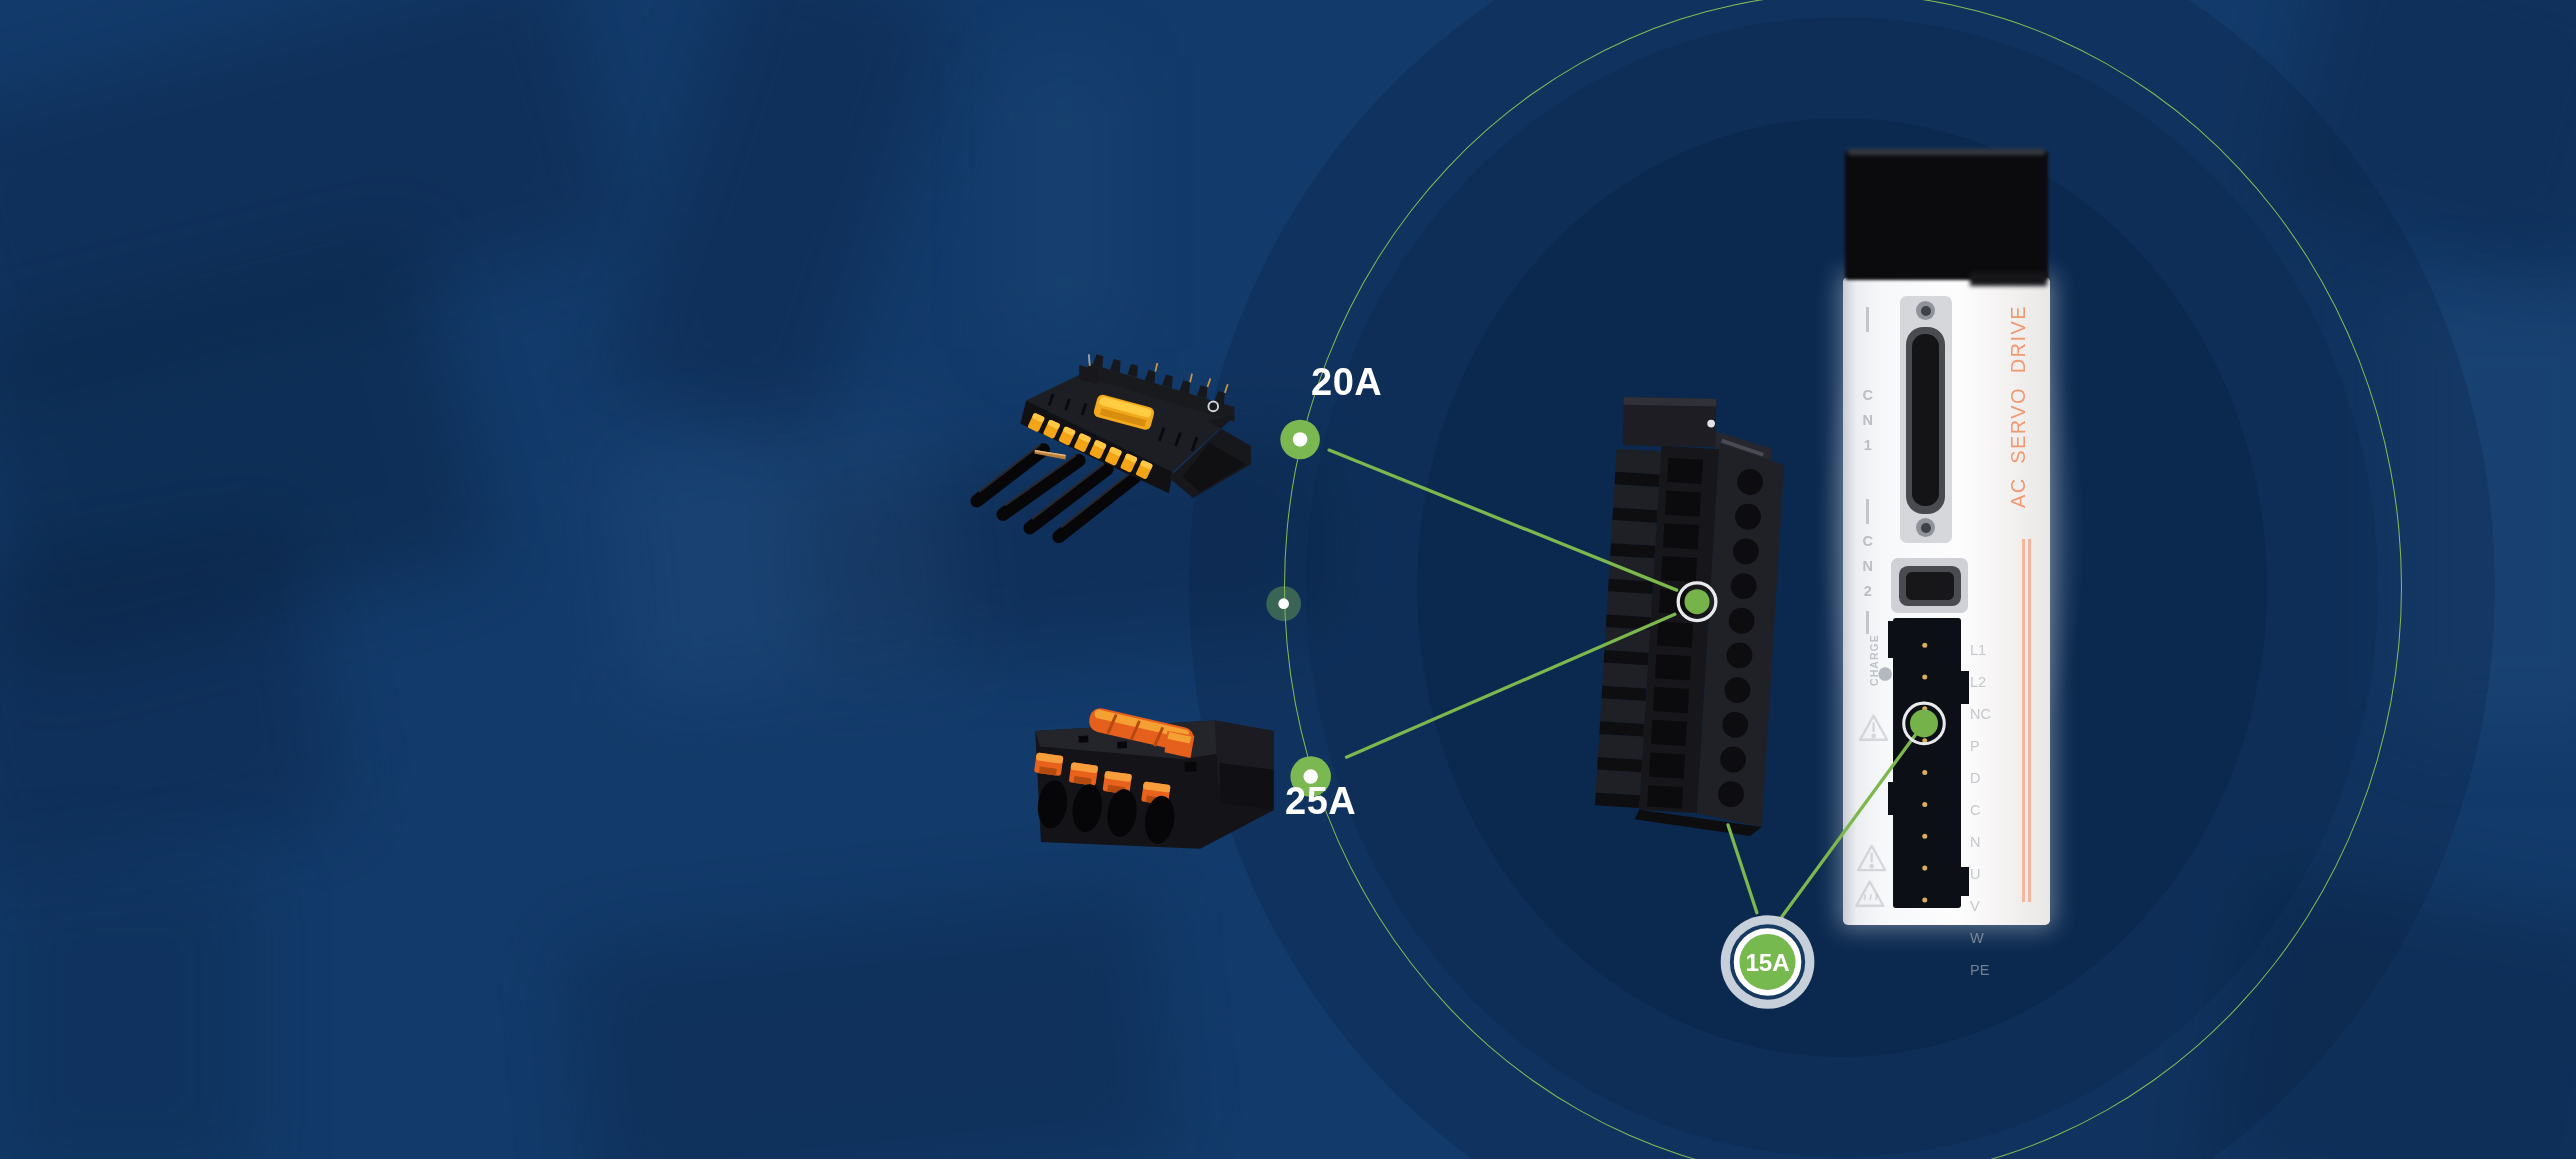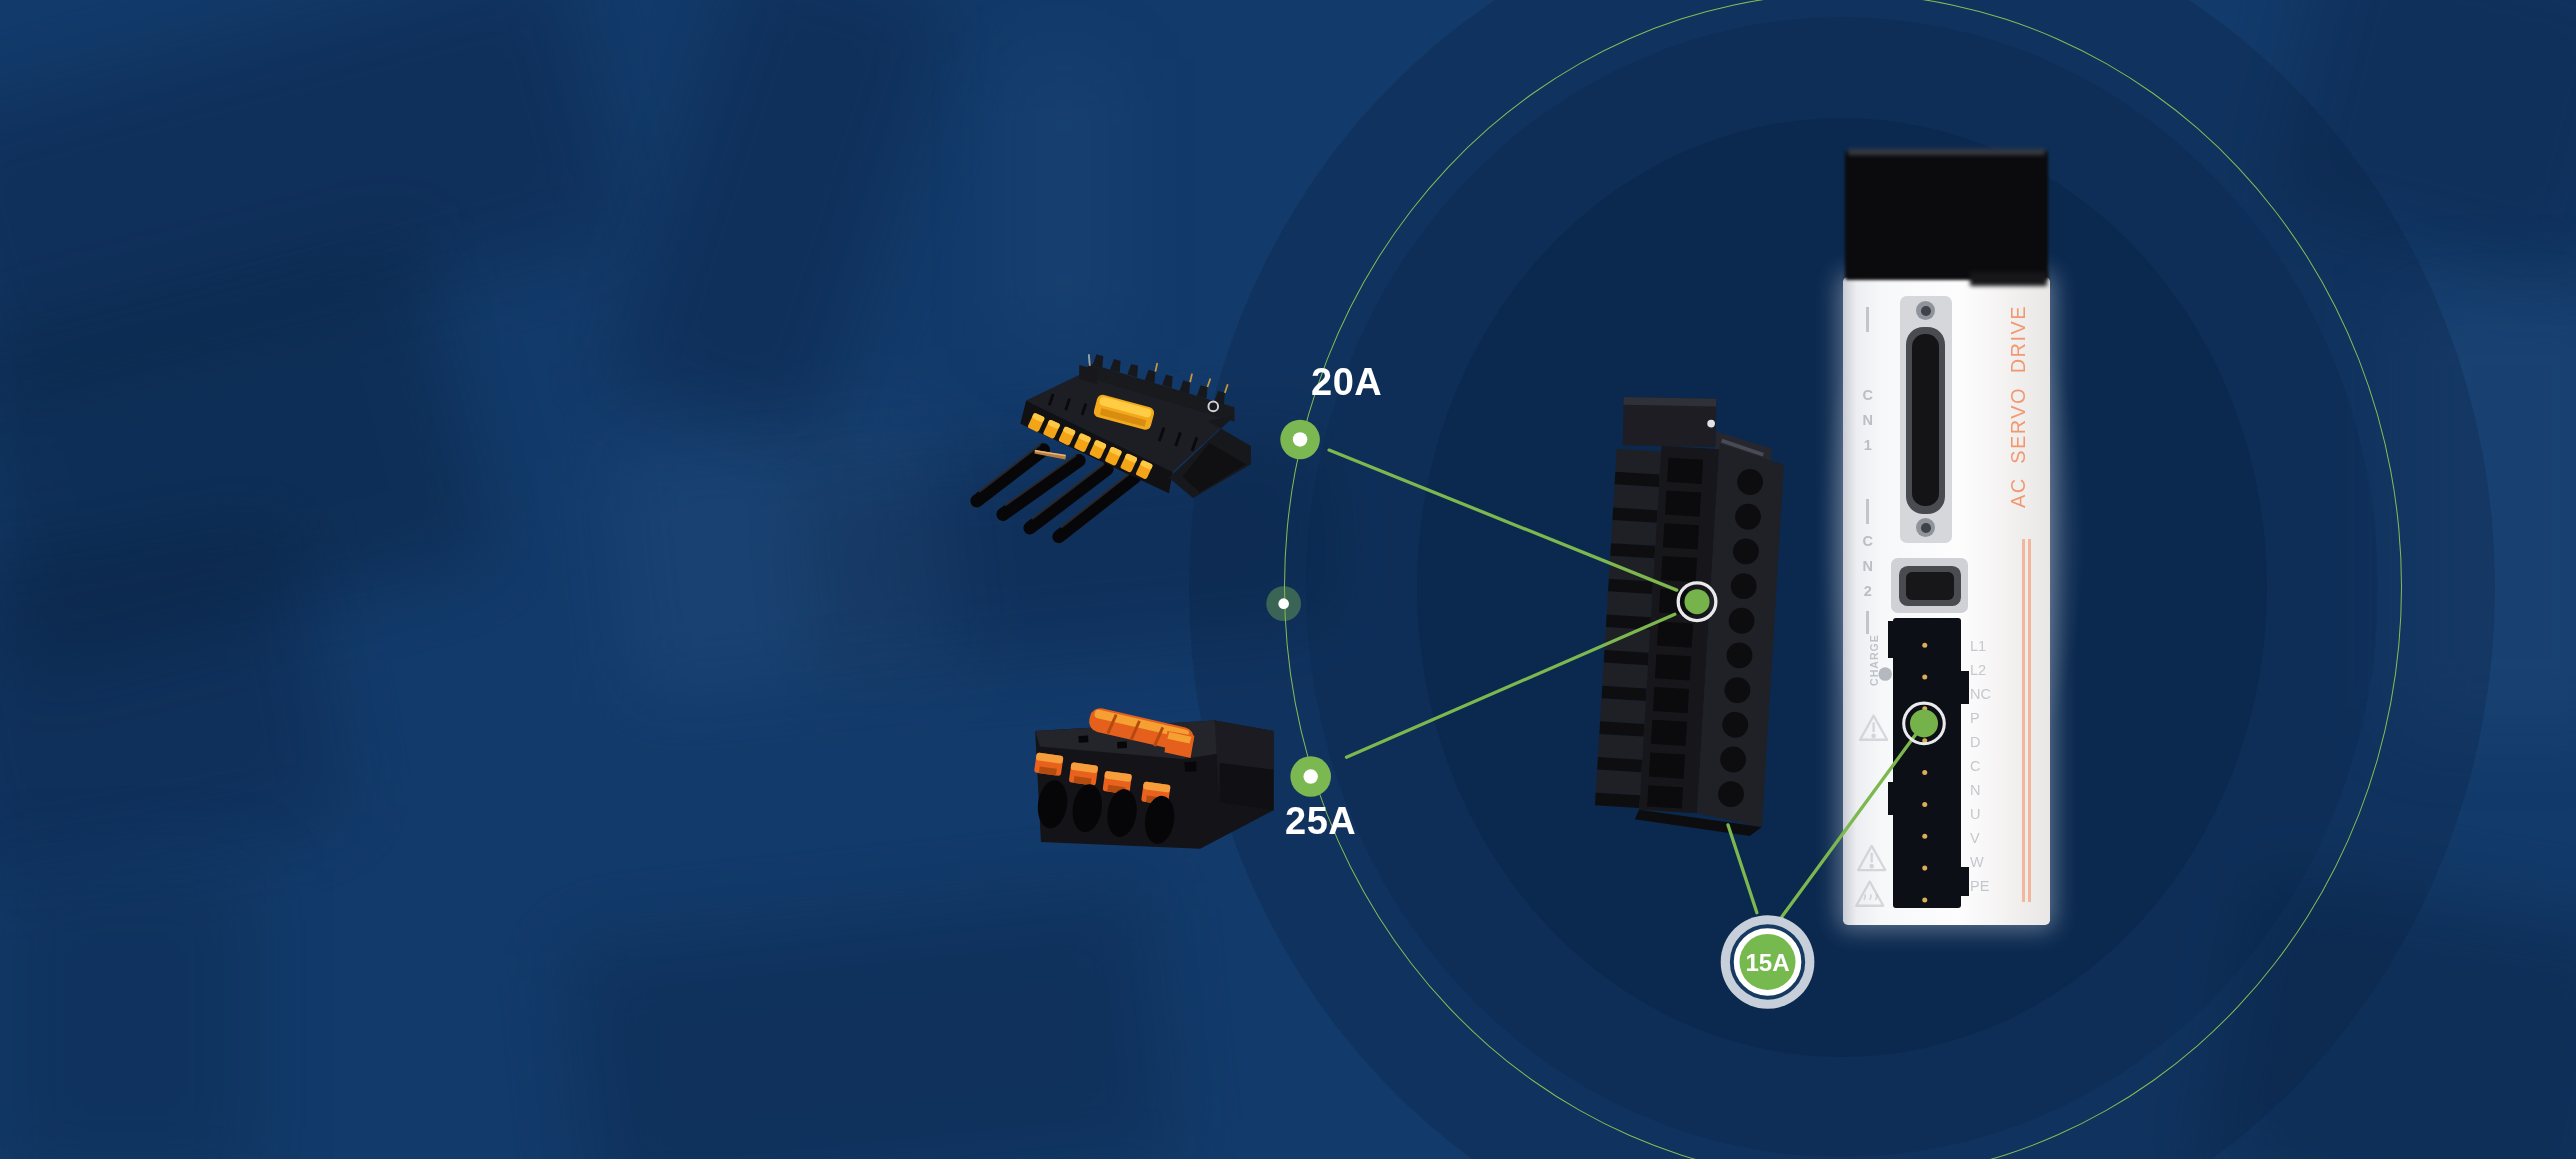--- a/index.html
+++ b/index.html
@@ -313,21 +313,21 @@
       <circle cx="52" cy="548" r="7" fill="#b4b8bf"></circle>
     </svg>
 
     <div class="abs" style="left:31px;top:162px;width:2.9px;height:25px;background:#b6bac1;opacity:.8;"></div>
     <div class="abs" style="left:25px;top:238px;width:15.5px;color:#b2b6bd;font-size:14.5px;font-weight:bold;line-height:25px;text-align:center;opacity:.85;">C<br>N<br>1</div>
     <div class="abs" style="left:31px;top:354px;width:2.9px;height:25px;background:#b6bac1;opacity:.8;"></div>
     <div class="abs" style="left:25px;top:384px;width:15.5px;color:#b2b6bd;font-size:14.5px;font-weight:bold;line-height:25px;text-align:center;opacity:.85;">C<br>N<br>2</div>
     <div class="abs" style="left:31px;top:466px;width:2.9px;height:23px;background:#b6bac1;opacity:.8;"></div>
     <div class="abs" style="left:33px;top:541px;transform:rotate(-90deg);transform-origin:0 0;color:#b2b6bd;font-size:10.6px;font-weight:bold;letter-spacing:1px;opacity:.8;">CHARGE</div>
 
-    <div class="abs" style="left:135px;top:489px;color:#a9adb5;font-size:14.5px;line-height:24px;opacity:.65;">L1<br>L2<br>NC<br>P<br>D<br>C<br>N<br>U<br>V<br>W<br>PE</div>
+    <div class="abs" style="left:135px;top:489px;color:#a9adb5;font-size:14.5px;line-height:32px;opacity:.65;">L1<br>L2<br>NC<br>P<br>D<br>C<br>N<br>U<br>V<br>W<br>PE</div>
 
     <div class="abs" style="left:172px;top:363px;transform:rotate(-90deg);transform-origin:0 0;color:#f2946b;font-size:20px;letter-spacing:1.4px;word-spacing:6.8px;opacity:.95;white-space:nowrap;">AC SERVO DRIVE</div>
 
     <div class="abs" style="left:187px;top:394px;width:2.9px;height:363px;background:#F2A988;opacity:.8;"></div>
     <div class="abs" style="left:193px;top:394px;width:2.9px;height:363px;background:#F2A988;opacity:.8;"></div>
   </div>
 
   <svg class="abs" style="left:0;top:0;" width="2576" height="1159" viewBox="0 0 2667 1200">
     <g stroke="#7DB84E" stroke-width="3.4" stroke-linecap="round" fill="none">
       <line x1="1376" y1="466" x2="1736" y2="611"></line>
@@ -355,16 +355,16 @@
     <circle cx="1992" cy="749" r="14.5" fill="#76B24A"></circle>
 
     <circle cx="1830" cy="996" r="48.5" fill="#C7D0DA"></circle>
     <circle cx="1830" cy="996" r="37" fill="#fff"></circle>
     <circle cx="1830" cy="996" r="37" fill="none" stroke="#173A61" stroke-width="4"></circle>
     <circle cx="1830" cy="996" r="29" fill="#76B94E"></circle>
     <text x="1830" y="1005" font-family="Liberation Sans, sans-serif" font-size="25" font-weight="bold" fill="#fff" text-anchor="middle">15A</text>
   </svg>
 
   <div class="lbl" style="left:1311px;top:361px;">20A</div>
-  <div class="lbl" style="left:1285px;top:800px;">25A</div>
+  <div class="lbl" style="left:1285px;top:780px;">25A</div>
 
 </div>
 
 
 </body></html>

